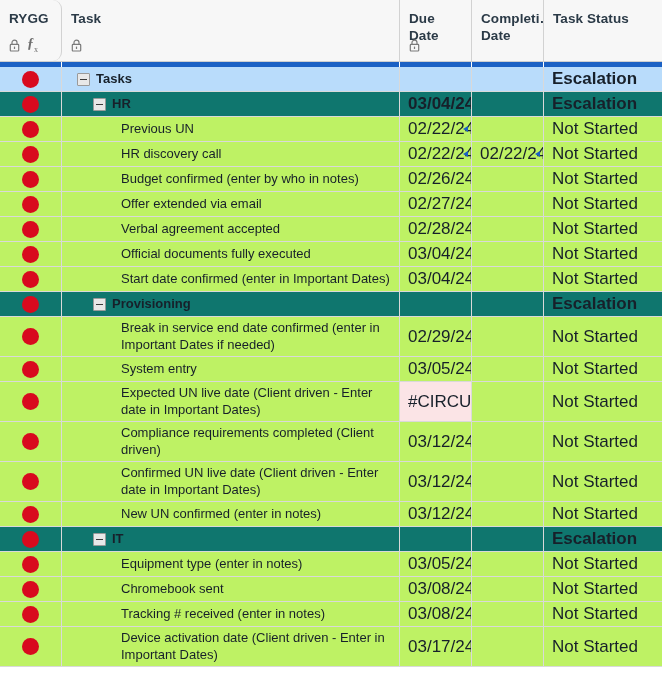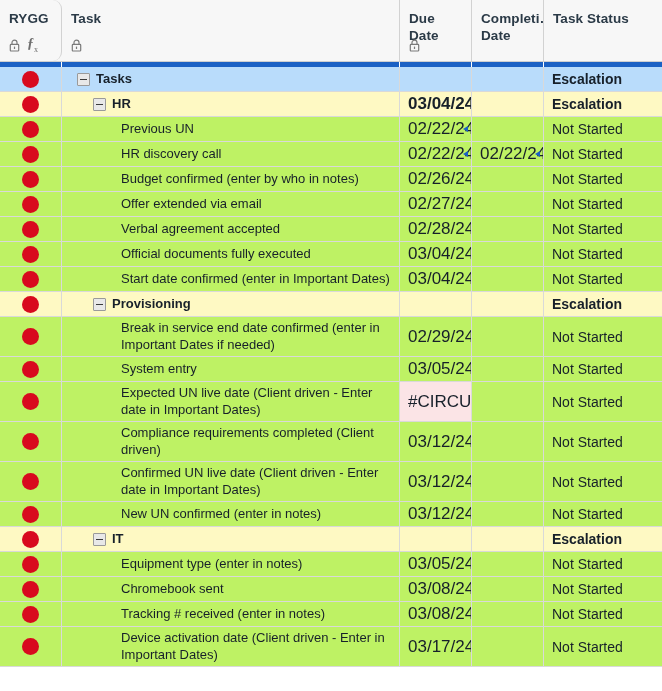--- a/index.html
+++ b/index.html
@@ -86,21 +86,21 @@
 
   
   .row {
     display: flex;
     box-sizing: border-box;
     border-bottom: 1px solid #d9d9d9;
     background: #bef264;
     min-height: 25px;
   }
   .row.lvl0 { background: #b9dcfb; }
-  .row.lvl1 { background: #fef9c3; }
+  .row.lvl1 { background: #0f766e; }
 
   .cell {
     box-sizing: border-box;
     border-right: 1px solid #d9d9d9;
     overflow: hidden;
     position: relative;
     display: flex;
     align-items: center;
   }
   .cell:last-child { border-right: none; }
@@ -179,21 +179,21 @@
     padding: 3px 4px 3px 8px;
   }
   .dtext {
     font-size: 17px;
     color: #17202a;
     line-height: 16px;
     white-space: nowrap;
   }
   .row.lvl0 .dtext, .row.lvl1 .dtext { font-weight: bold; }
   .stext {
-    font-size: 14px;
+    font-size: 17px;
     color: #17202a;
     line-height: 16px;
     white-space: nowrap;
   }
   .row.lvl0 .stext, .row.lvl1 .stext { font-weight: bold; }
 
   .c-due.err, .c-comp.err {
     background: #fbe4e6;
   }
   .c-due.err .dtext {

